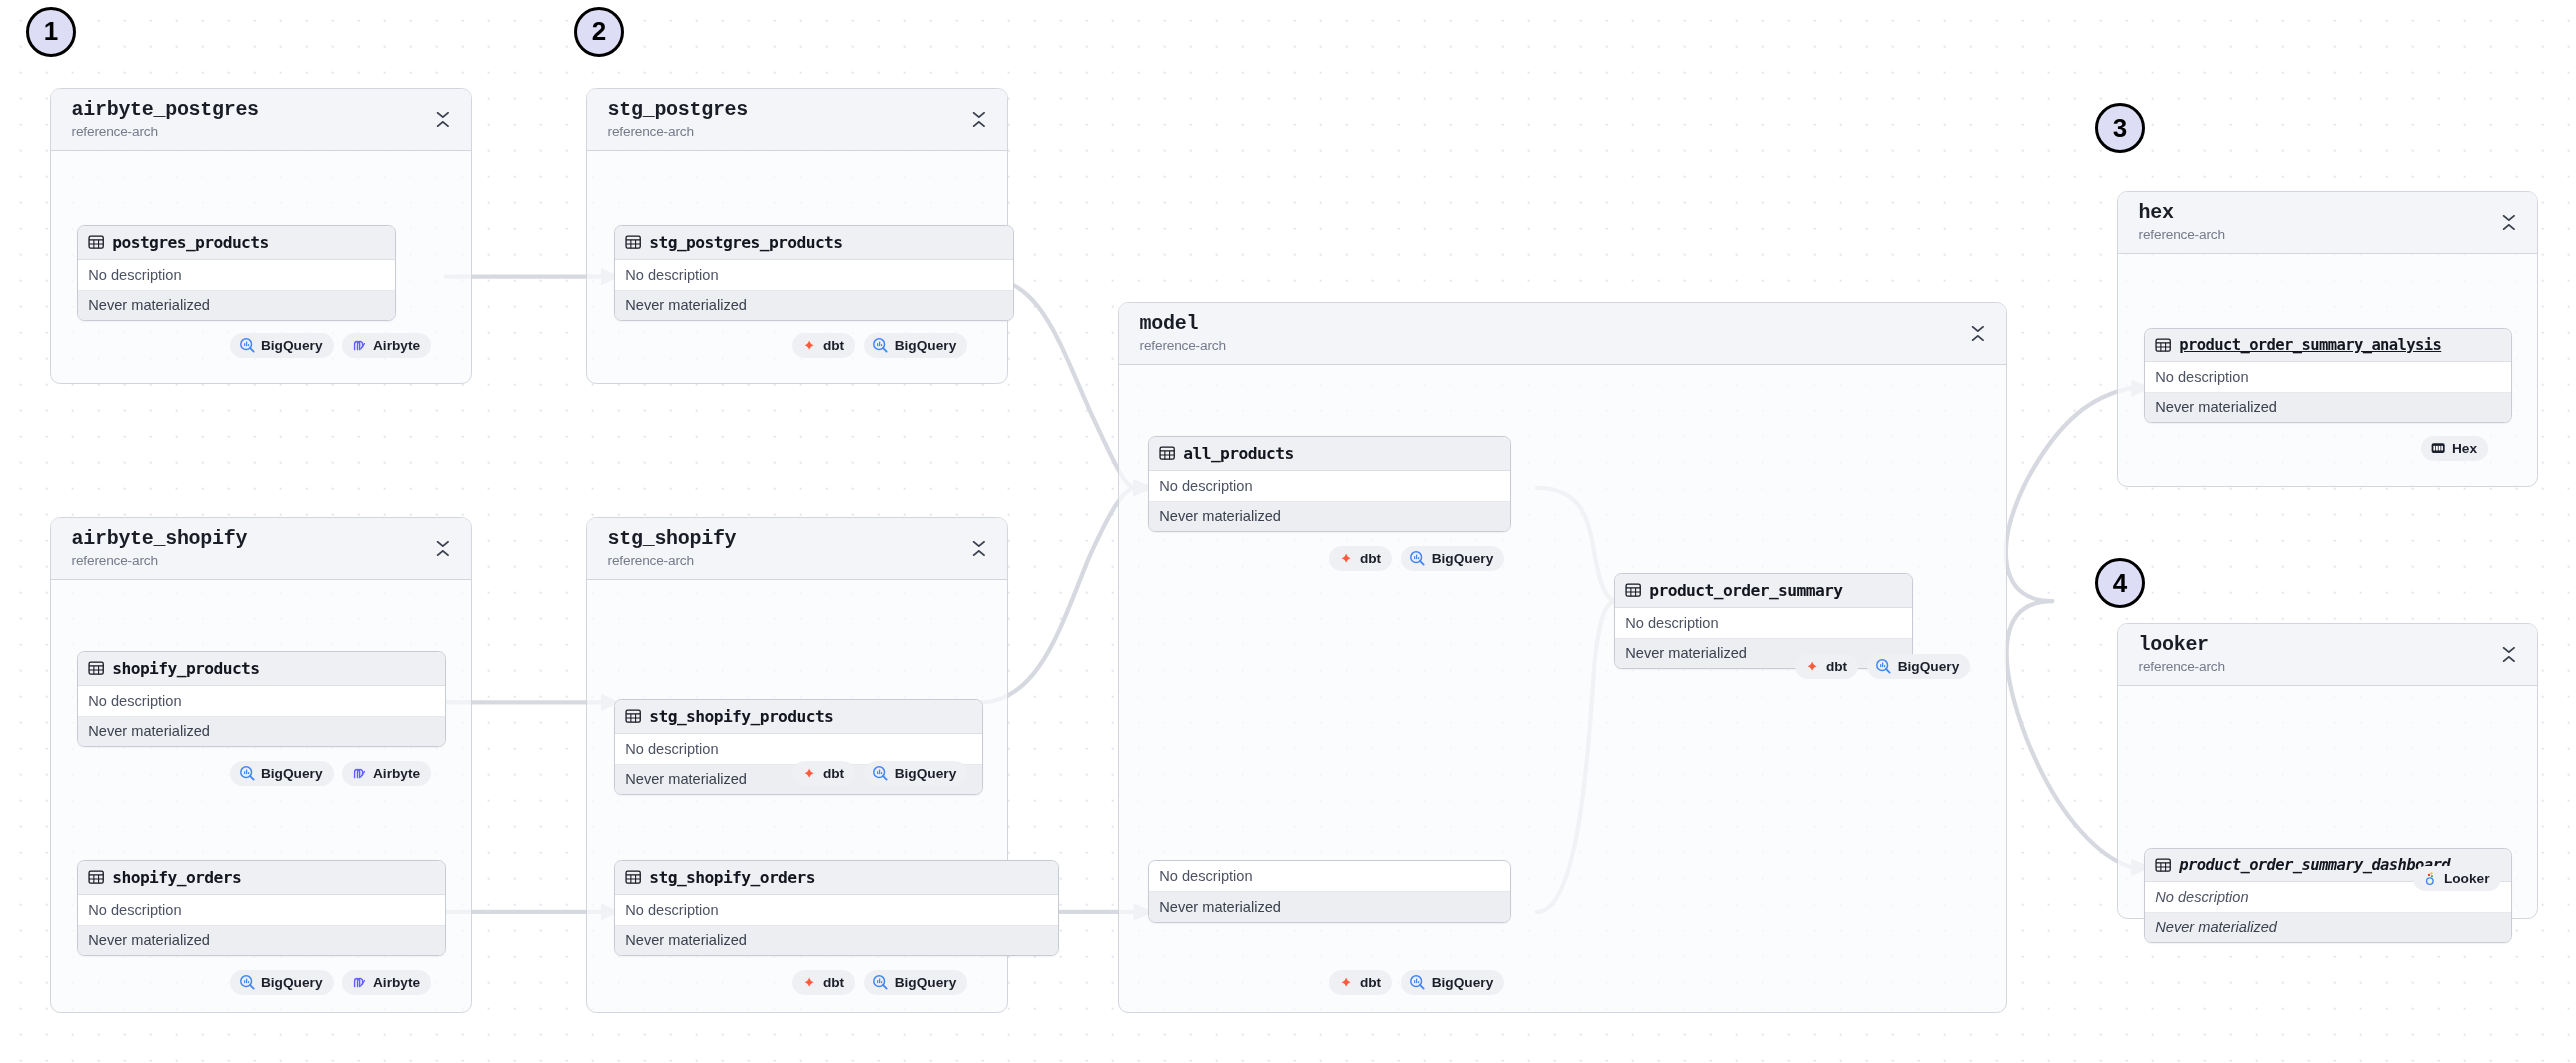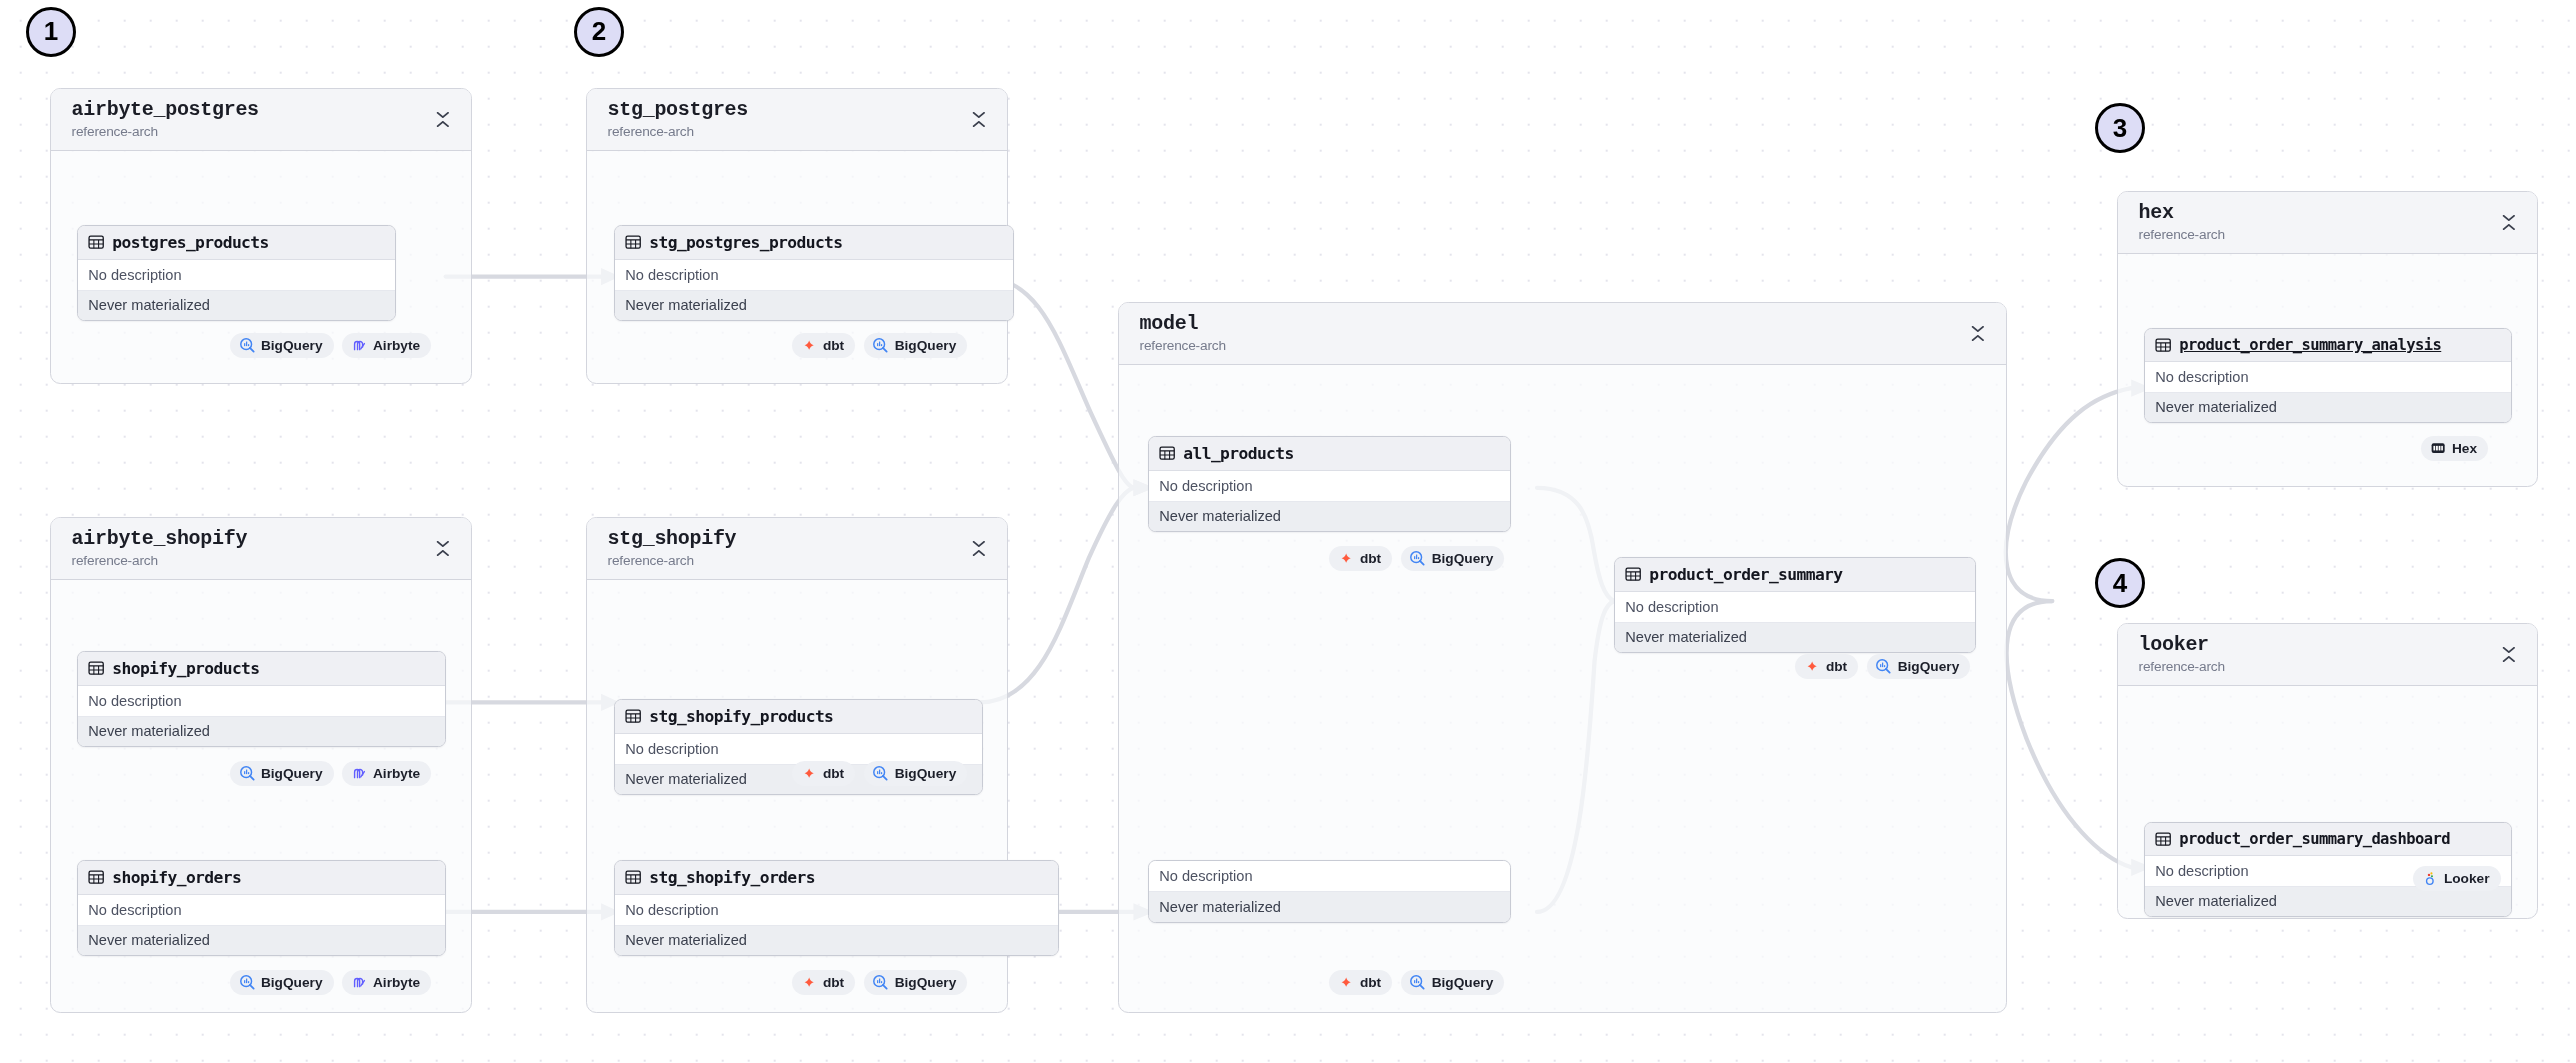--- a/index.html
+++ b/index.html
@@ -512,21 +512,21 @@
         <circle cx="8.8" cy="8.8" r="6.6" fill="none" stroke="#4285F4" stroke-width="1.8"></circle>
         <line x1="13.4" y1="13.4" x2="18" y2="18" stroke="#4285F4" stroke-width="2.2" stroke-linecap="round"></line>
         <rect x="6.2" y="7.6" width="1.5" height="3.6" fill="#4285F4"></rect>
         <rect x="8.6" y="5.6" width="1.5" height="5.6" fill="#4285F4"></rect>
         <rect x="11.0" y="8.8" width="1.5" height="2.4" fill="#4285F4"></rect>
       </svg>
       <span>BigQuery</span>
     </span>
   </div>
 
-  <div class="node" style="left:1614px; top:557px; width:362px;">
+  <div class="node" style="left:1614px; top:573px; width:299px;">
     <div class="node-head">
       <svg class="table-icon" viewBox="0 0 20 20">
         <rect x="1.3" y="2.6" width="17.4" height="14.8" rx="2" fill="none" stroke="#14161f" stroke-width="1.6"></rect>
         <line x1="1.3" y1="7.3" x2="18.7" y2="7.3" stroke="#14161f" stroke-width="1.6"></line>
         <line x1="1.3" y1="12.3" x2="18.7" y2="12.3" stroke="#14161f" stroke-width="1.3"></line>
         <line x1="7.2" y1="7.3" x2="7.2" y2="17.4" stroke="#14161f" stroke-width="1.3"></line>
         <line x1="13.0" y1="7.3" x2="13.0" y2="17.4" stroke="#14161f" stroke-width="1.3"></line>
       </svg>
       <span class="node-name">product_order_summary</span>
     </div>
@@ -610,21 +610,21 @@
             <path d="M2 1 L8 6 L14 1" fill="none" stroke="#3a3f4d" stroke-width="2.2" stroke-linecap="round" stroke-linejoin="round"></path>
           </svg>
         <svg width="13.7" height="6" viewBox="0 0 16 7">
             <path d="M2 6 L8 1 L14 6" fill="none" stroke="#3a3f4d" stroke-width="2.2" stroke-linecap="round" stroke-linejoin="round"></path>
           </svg>
       </span>
     </div>
     <div class="group-body"></div>
   </div>
 
-  <div class="node" style="left:2144px; top:822px; width:368px;">
+  <div class="node" style="left:2144px; top:848px; width:368px;font-style:italic;">
     <div class="node-head">
       <svg class="table-icon" viewBox="0 0 20 20">
         <rect x="1.3" y="2.6" width="17.4" height="14.8" rx="2" fill="none" stroke="#14161f" stroke-width="1.6"></rect>
         <line x1="1.3" y1="7.3" x2="18.7" y2="7.3" stroke="#14161f" stroke-width="1.6"></line>
         <line x1="1.3" y1="12.3" x2="18.7" y2="12.3" stroke="#14161f" stroke-width="1.3"></line>
         <line x1="7.2" y1="7.3" x2="7.2" y2="17.4" stroke="#14161f" stroke-width="1.3"></line>
         <line x1="13.0" y1="7.3" x2="13.0" y2="17.4" stroke="#14161f" stroke-width="1.3"></line>
       </svg>
       <span class="node-name" style="font-size:15.5px;">product_order_summary_dashboard</span>
     </div>

